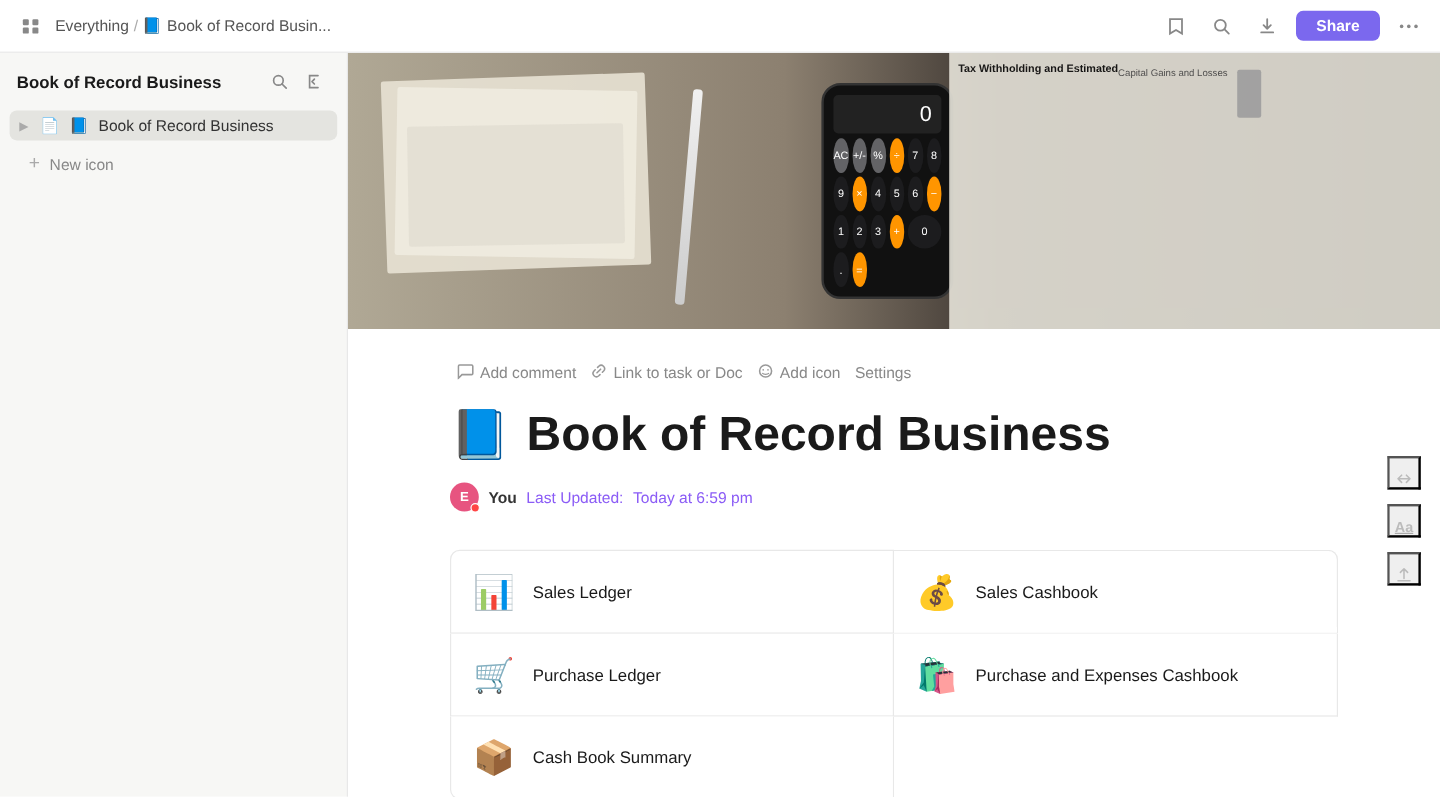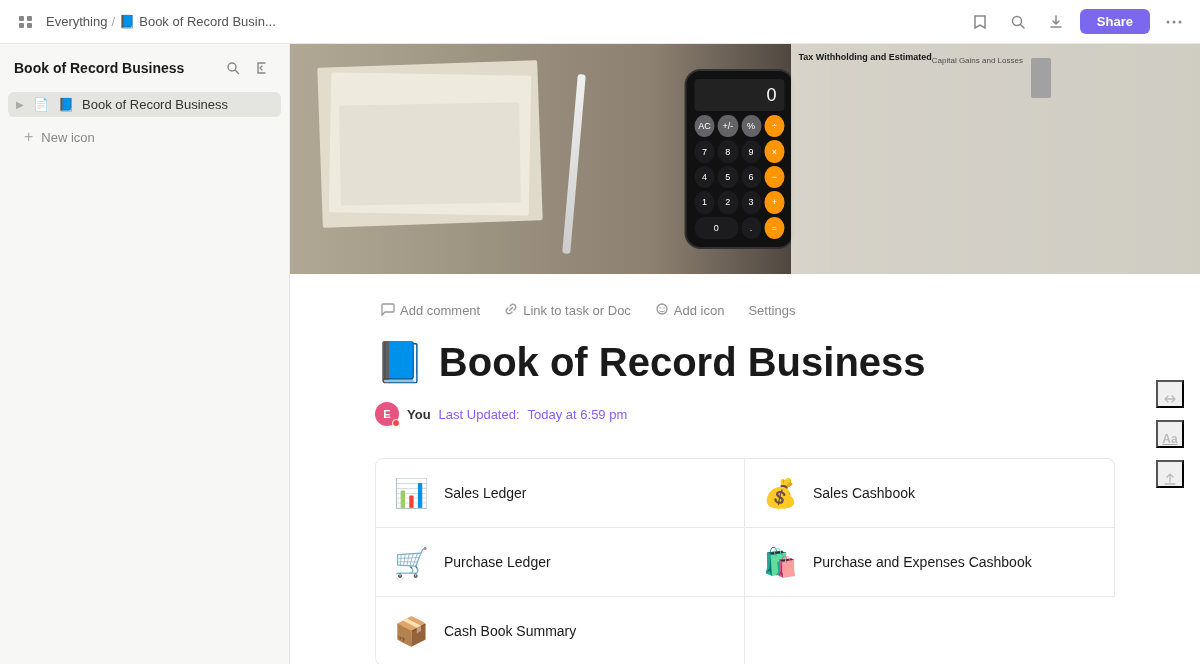--- a/index.html
+++ b/index.html
@@ -167,21 +167,21 @@
       height: 32px;
       display: flex;
       align-items: center;
       justify-content: flex-end;
       padding: 0 8px;
       color: #fff;
       font-size: 18px;
     }
     .calc-grid {
       display: grid;
-      grid-template-columns: repeat(4, 1fr);
+      grid-template-columns: repeat(6, 1fr);
       gap: 3px;
       flex: 1;
     }
     .calc-btn {
       border-radius: 50%;
       display: flex;
       align-items: center;
       justify-content: center;
       font-size: 9px;
       color: #fff;
@@ -220,21 +220,21 @@
     
     .page-content {
       padding: 24px 80px 40px 80px;
       max-width: 900px;
       margin: 0 auto;
       width: 100%;
     }
     .toolbar-row {
       display: flex;
       align-items: center;
-      gap: 12px;
+      gap: 0;
       margin-bottom: 16px;
     }
     .toolbar-btn {
       display: flex;
       align-items: center;
       gap: 5px;
       font-size: 13px;
       color: #888;
       cursor: pointer;
       background: none;

